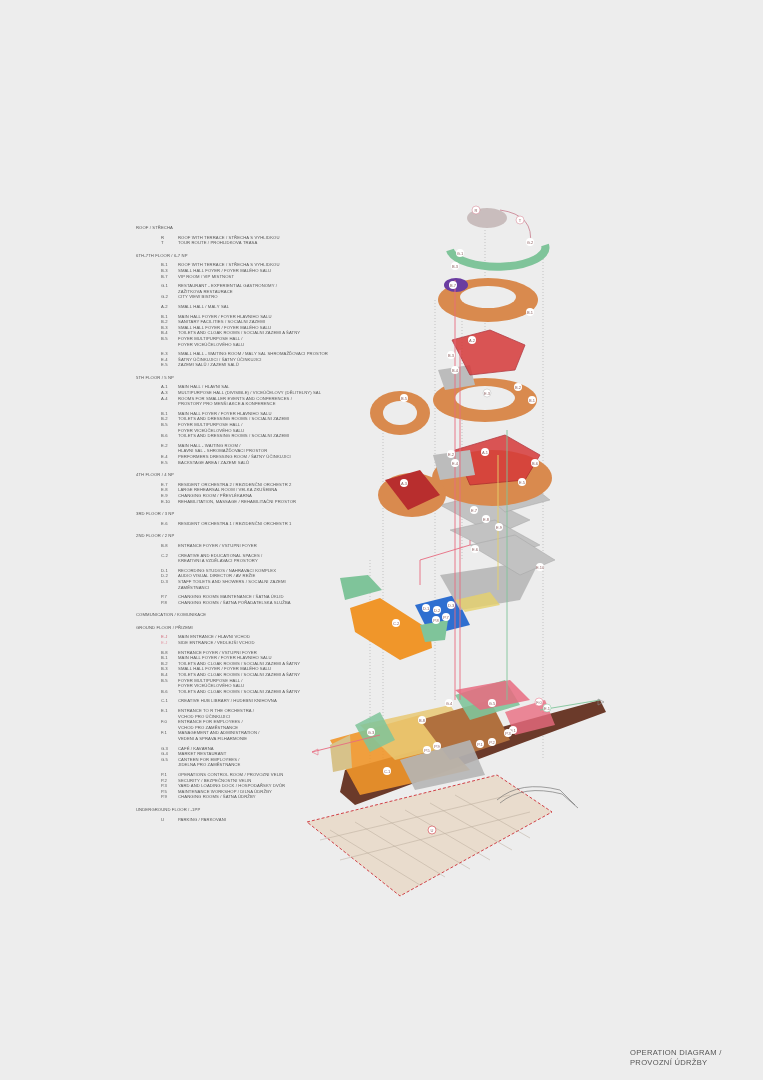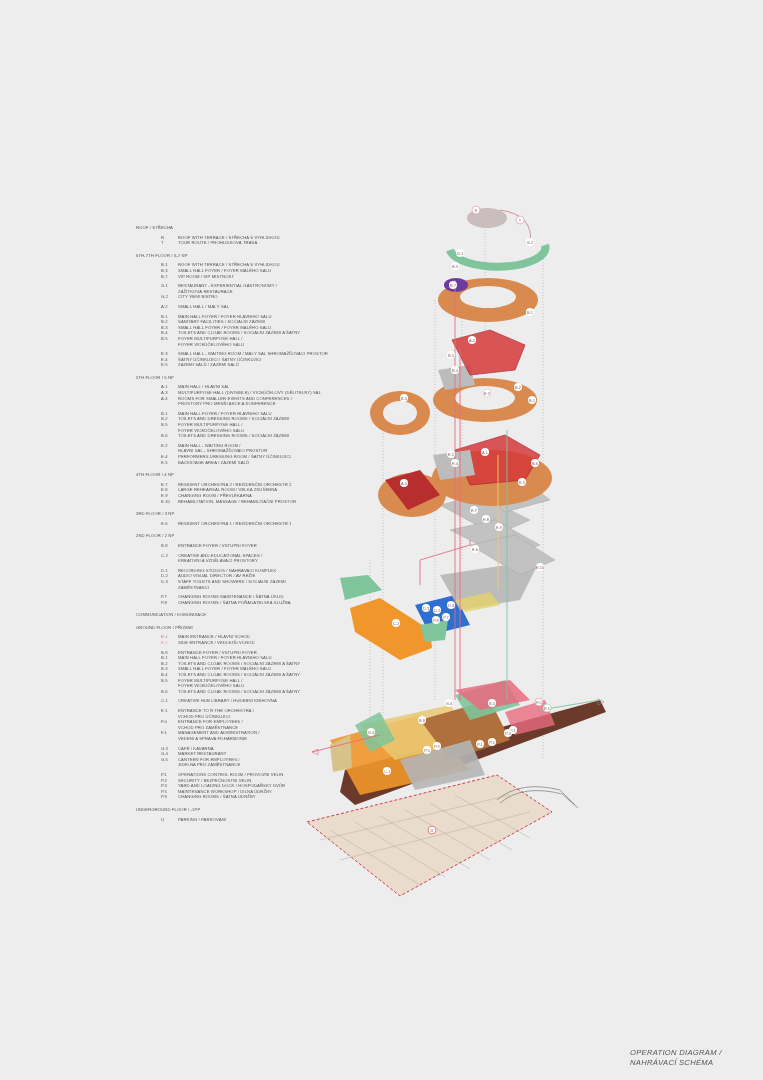--- a/index.html
+++ b/index.html
@@ -6,21 +6,21 @@
   body{width:763px;height:1080px;background:#ededed;position:relative;overflow:hidden;font-family:"Liberation Sans",sans-serif;color:#555;}
   .legend{position:absolute;left:136px;top:225px;width:230px;font-size:4.2px;line-height:5.6px;letter-spacing:0.1px;}
   .floor-title{margin-top:7px;margin-bottom:4px;color:#555;}
   .floor-title:first-child{margin-top:0;}
   .row{display:flex;}
   .code{width:17px;margin-left:25px;flex:none;}
   .label{flex:1;}
   .group-gap{height:4px;}
   .code.red{color:#d26a7a;}
   .code.pink{color:#e39aa5;}
-  .caption{position:absolute;left:630px;top:1048px;font-size:7.6px;line-height:9.5px;color:#555;letter-spacing:0.3px;font-style:italic;}
+  .caption{position:absolute;left:630px;top:1048px;font-size:7.6px;line-height:9.5px;color:#555;letter-spacing:0.3px;}
   svg.diagram{position:absolute;left:0;top:0;}
   .badge-text{font-size:4px;fill:#8a5c5c;font-family:"Liberation Sans",sans-serif;}
 </style>
 </head>
 <body>
 
 <div class="legend" id="legend">
     <div class="floor-title">ROOF / STŘECHA</div>
     <div class="row">
       <span class="code">R</span>
@@ -329,21 +329,21 @@
     </div>
     <div class="floor-title">UNDERGROUND FLOOR / -1PP</div>
     <div class="row">
       <span class="code">U</span>
       <span class="label">PARKING / PARKOVÁNÍ</span>
     </div>
   </div>
 
 <div class="caption">
   <div>OPERATION DIAGRAM /</div>
-  <div>NAHRÁVACÍ SCHÉMA</div>
+  <div>PROVOZNÍ ÚDRŽBY</div>
 </div>
 
 <svg class="diagram" width="763" height="1080" viewBox="0 0 763 1080">
 
   <g stroke="#9a9a9a" stroke-width="0.5" stroke-dasharray="1,2" fill="none">
     <line x1="383" y1="400" x2="383" y2="790"></line>
     <line x1="435" y1="300" x2="435" y2="700"></line>
     <line x1="485" y1="230" x2="485" y2="330"></line>
     <line x1="543" y1="250" x2="543" y2="760"></line>
     <line x1="370" y1="560" x2="370" y2="770"></line>

